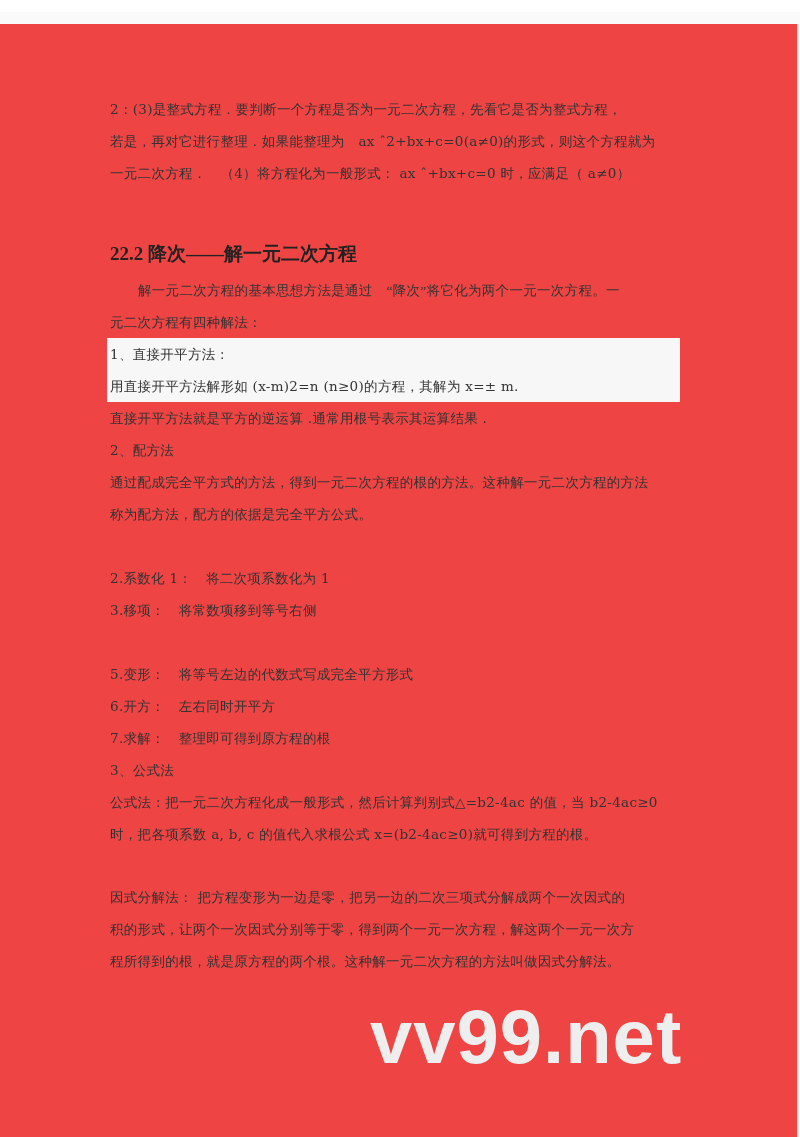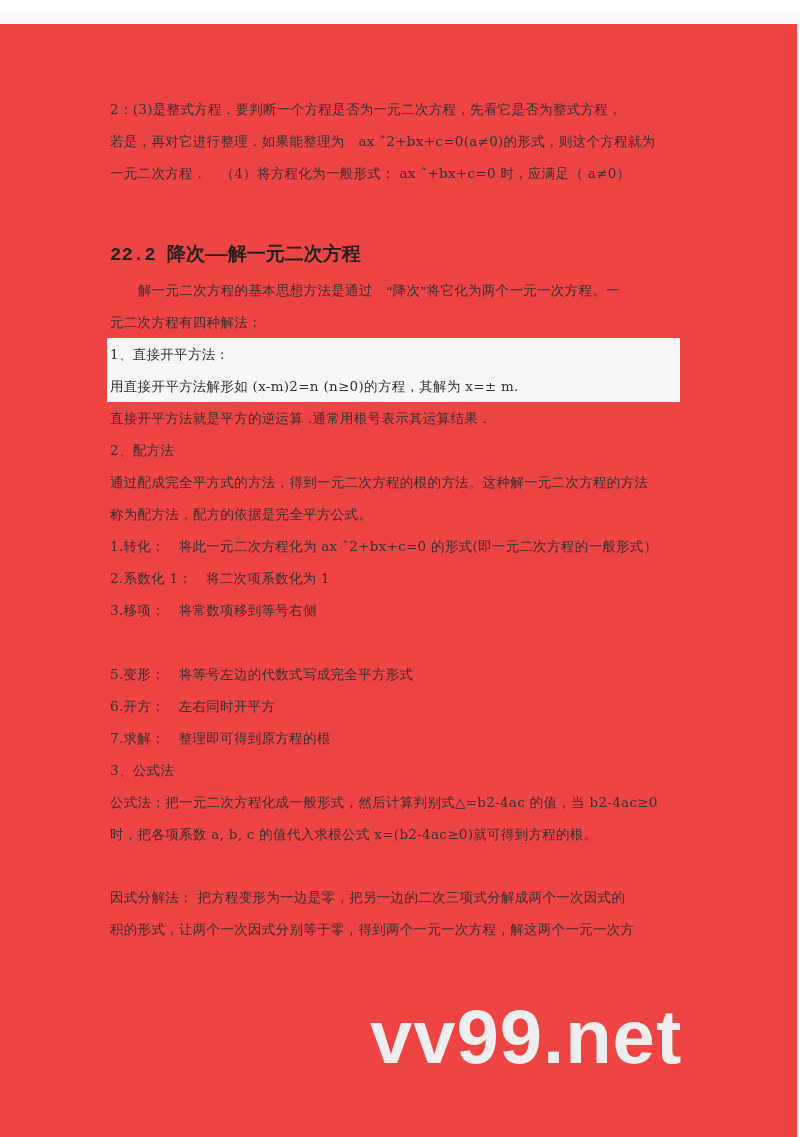--- a/index.html
+++ b/index.html
@@ -7,21 +7,21 @@
     width: 800px; height: 1137px; background: #ffffff; position: relative; overflow: hidden;
     font-family: "DejaVu Serif", "Liberation Serif", serif; color: #333333;
   }
   .page {
     position: absolute; left: 0; top: 12px; width: 797px; height: 1132px;
     background: #ef4444;
     border-right: 2px solid #e6e6e6; border-bottom: 3px solid #e8e8e8;
   }
   .topband { position: absolute; left: 0; top: 0; width: 800px; height: 12px; background: #fafafa; }
   .line { position: absolute; left: 110px; font-size: 13.5px; white-space: nowrap; letter-spacing: 0.3px; }
-  .h2 { position: absolute; left: 110px; font-family: Liberation Mono, monospace; font-weight: bold; font-size: 19px; color: #222; white-space: nowrap; }
+  .h2 { position: absolute; left: 110px; font-family: Liberation Serif, serif; font-weight: bold; font-size: 19px; color: #222; white-space: nowrap; }
   .highlight { position: absolute; left: 107px; top: 326px; width: 573px; height: 64px; background: #f7f7f7; }
   .watermark {
     position: absolute; left: 370px; top: 987px; font-family: Liberation Sans, sans-serif;
     font-weight: bold; font-size: 76px; color: #eeeeee; letter-spacing: 1px; line-height: 1; white-space: nowrap;
   }
   .indent { padding-left: 28px; font-family: Liberation Serif, serif; }
 </style>
 </head>
 <body>
 
@@ -39,28 +39,28 @@
 
   <div class="highlight"></div>
   <div class="line" style="top:334px">1、直接开平方法：</div>
   <div class="line" style="top:366px">用直接开平方法解形如 (x-m)2=n  (n≥0)的方程，其解为  x=±  m.</div>
   <div class="line" style="top:398px">直接开平方法就是平方的逆运算 .通常用根号表示其运算结果 .</div>
 
   <div class="line" style="top:430px">2、配方法</div>
   <div class="line" style="top:462px">通过配成完全平方式的方法，得到一元二次方程的根的方法。这种解一元二次方程的方法</div>
   <div class="line" style="top:494px">称为配方法，配方的依据是完全平方公式。</div>
 
-  <div class="line" style="top:526px">1.转化：　将此一元二次方程化为  ax ˆ2+bx+c=0 的形式(即一元二次方程的一般形式）</div>
   <div class="line" style="top:558px">2.系数化 1：　将二次项系数化为  1</div>
   <div class="line" style="top:590px">3.移项：　将常数项移到等号右侧</div>
   <div class="line" style="top:654px">5.变形：　将等号左边的代数式写成完全平方形式</div>
   <div class="line" style="top:686px">6.开方：　左右同时开平方</div>
   <div class="line" style="top:718px">7.求解：　整理即可得到原方程的根</div>
 
   <div class="line" style="top:750px">3、公式法</div>
   <div class="line" style="top:782px">公式法：把一元二次方程化成一般形式，然后计算判别式△=b2-4ac 的值，当 b2-4ac≥0</div>
   <div class="line" style="top:814px">时，把各项系数 a,  b,  c 的值代入求根公式 x=(b2-4ac≥0)就可得到方程的根。</div>
 
   <div class="line" style="top:877px">因式分解法：  把方程变形为一边是零，把另一边的二次三项式分解成两个一次因式的</div>
   <div class="line" style="top:909px">积的形式，让两个一次因式分别等于零，得到两个一元一次方程，解这两个一元一次方</div>
+  <div class="line" style="top:941px">程所得到的根，就是原方程的两个根。这种解一元二次方程的方法叫做因式分解法。</div>
 
   <div class="watermark">vv99.net</div>
 </div>
 
 </body></html>

